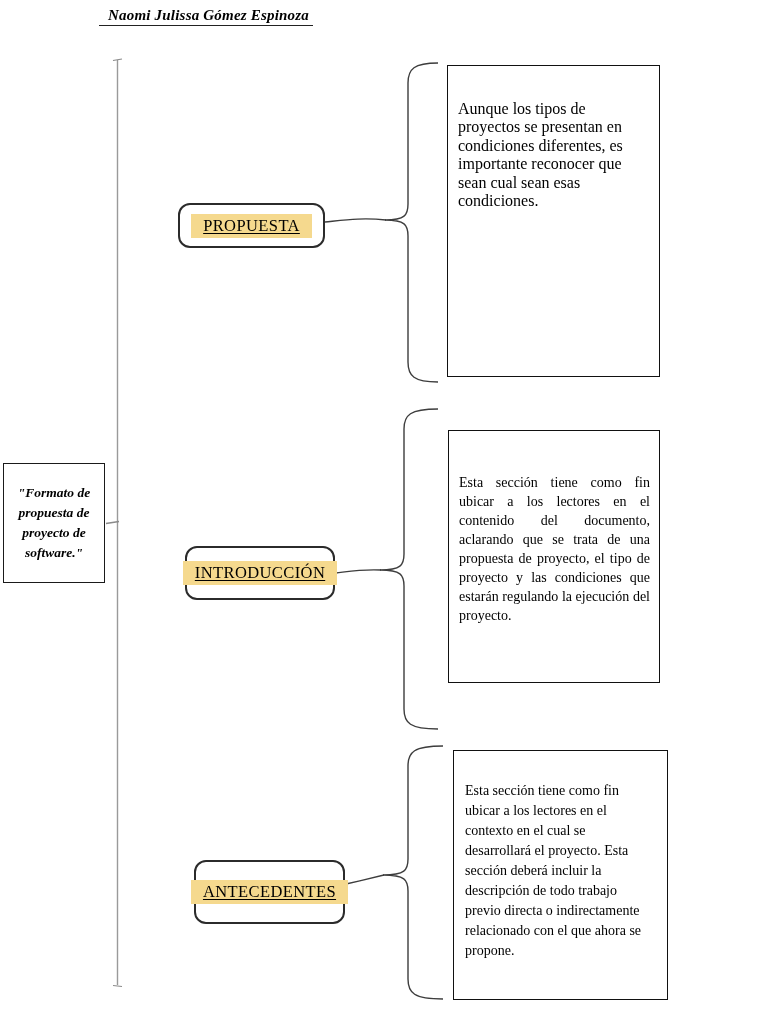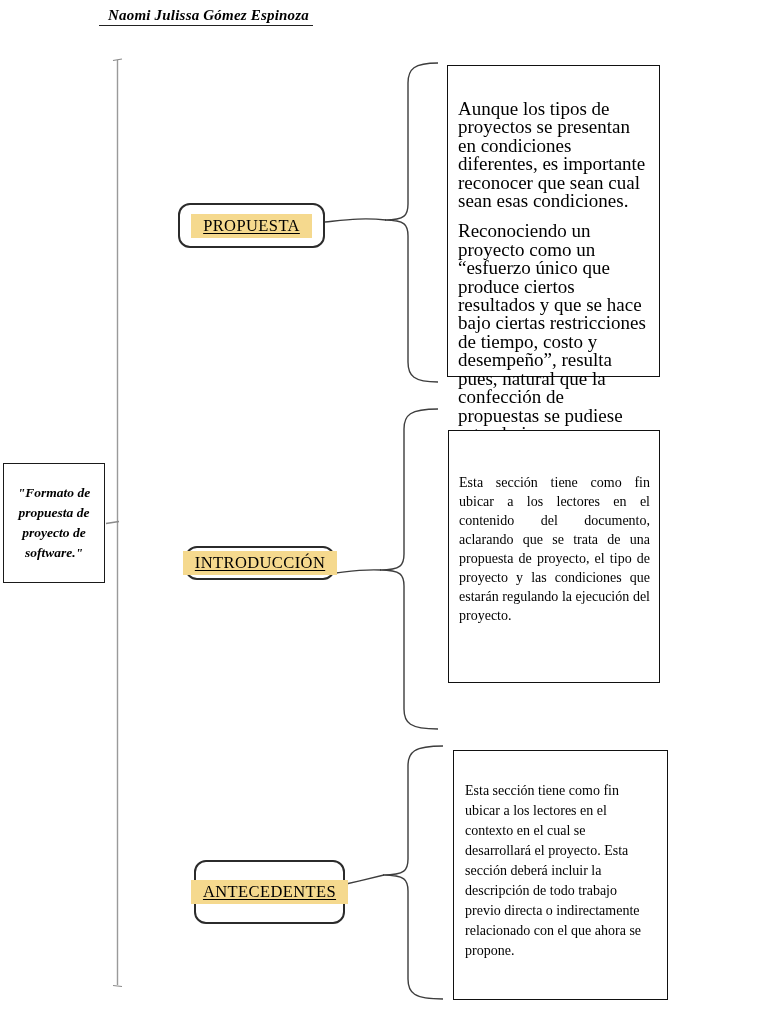--- a/index.html
+++ b/index.html
@@ -21,34 +21,34 @@
   }
   .root-box span{
     display:block;width:92px;font-size:13.5px;font-weight:bold;font-style:italic;
     line-height:20px;
   }
   .node{
     position:absolute;border:2px solid #2b2b2b;border-radius:12px;background:#fff;
     box-sizing:border-box;display:flex;align-items:center;justify-content:center;
   }
   .node-propuesta{left:178px;top:203px;width:147px;height:45px;}
-  .node-introduccion{left:185px;top:546px;width:150px;height:34px;}
+  .node-introduccion{left:185px;top:546px;width:150px;height:54px;}
   .node-antecedentes{left:194px;top:860px;width:151px;height:64px;}
   .node .hl{
     background:var(--hl,#F5D98E);
     font-size:16.5px;letter-spacing:.4px;
     text-decoration:underline;text-underline-offset:2px;
     padding:2px 12px;white-space:nowrap;
   }
   .detail{
     position:absolute;background:#fff;border:1.9px solid #111;box-sizing:border-box;
   }
   .detail p{margin:0 0 12px 0;}
   .detail-1{left:447px;top:65px;width:213px;height:312px;padding:34px 12px 0 10px;
-    font-size:19px;line-height:18.4px;text-align:left;}
+    font-size:16px;line-height:18.4px;text-align:left;}
   .detail-2{left:448px;top:430px;width:212px;height:253px;padding:42px 9px 0 10px;
     font-size:14px;line-height:19px;text-align:justify;}
   .detail-3{left:453px;top:750px;width:215px;height:250px;padding:30px 12px 0 11px;
     font-size:14px;line-height:20px;text-align:left;}
 </style>
 </head>
 <body>
 
 <div class="title">Naomi Julissa Gómez Espinoza</div>
 
@@ -78,20 +78,19 @@
 </div>
 <div class="node node-introduccion">
   <span class="hl" style="--hl: #F5D98E; background: rgb(245, 217, 142);">INTRODUCCIÓN</span>
 </div>
 <div class="node node-antecedentes">
   <span class="hl" style="--hl: #F5D98E; background: rgb(245, 217, 142);">ANTECEDENTES</span>
 </div>
 
 <div class="detail detail-1">
   <p>Aunque los tipos de proyectos se presentan en condiciones diferentes, es importante reconocer que sean cual sean esas condiciones.</p>
-  <p>Reconociendo un proyecto como un “esfuerzo único que produce ciertos resultados y que se hace bajo ciertas restricciones de tiempo, costo y desempeño”, resulta pues, natural que la confección de propuestas se pudiese estandarizar.</p>
 </div>
 <div class="detail detail-2">
   <p>Esta sección tiene como fin ubicar a los lectores en el contenido del documento, aclarando que se trata de una propuesta de proyecto, el tipo de proyecto y las condiciones que estarán regulando la ejecución del proyecto.</p>
 </div>
 <div class="detail detail-3">
   <p>Esta sección tiene como fin ubicar a los lectores en el contexto en el  cual  se desarrollará el proyecto. Esta sección deberá incluir la descripción de todo trabajo previo directa o indirectamente relacionado con el que ahora se propone.</p>
 </div>
 
 </body></html>

